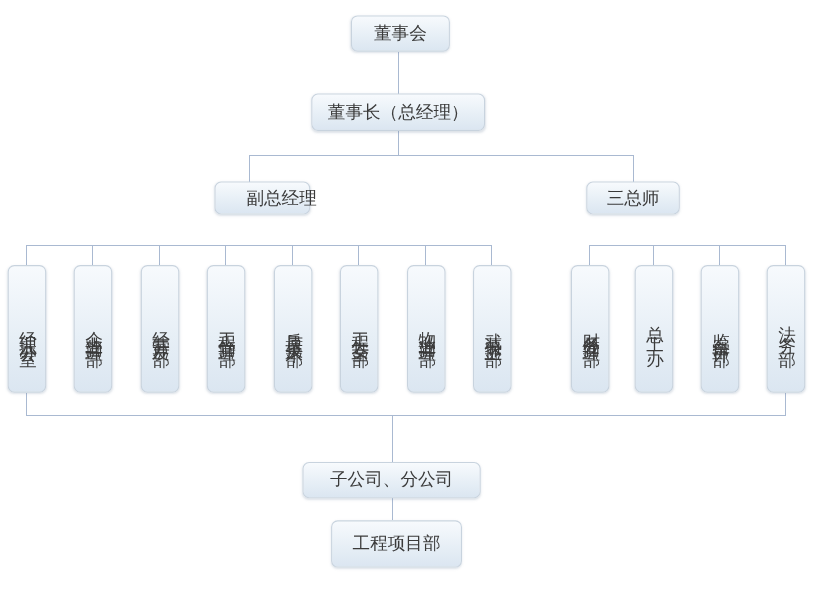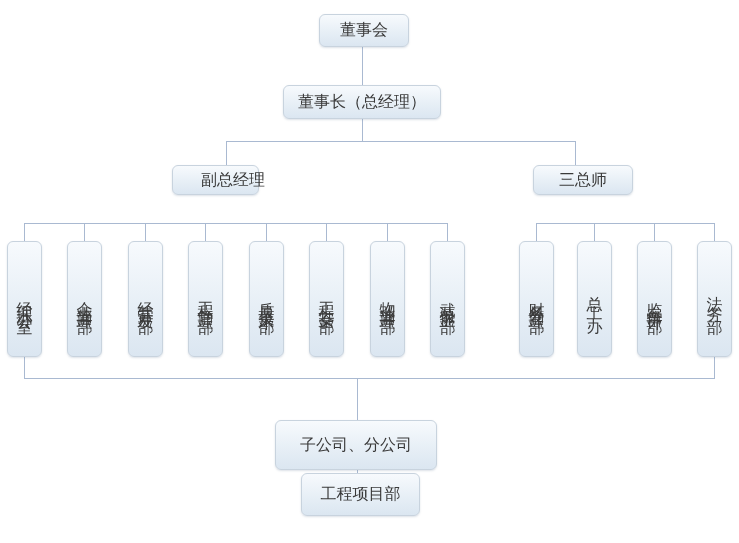--- a/index.html
+++ b/index.html
@@ -78,24 +78,24 @@
   </svg>
 
   <div class="node" style="left:319px; top:14px; width:90px; height:33px;">
     <span>董事会</span>
   </div>
 
   <div class="node" style="left:283px; top:85px; width:158px; height:34px;">
     <span>董事长（总经理）</span>
   </div>
 
-  <div class="node" style="left:172px; top:165px; width:87px; height:30px;padding-left:35px;">
+  <div class="node" style="left:195px; top:165px; width:87px; height:30px;padding-left:35px;">
     <span>副总经理</span>
   </div>
-  <div class="node" style="left:533px; top:165px; width:100px; height:30px;">
+  <div class="node" style="left:533px; top:165px; width:85px; height:30px;">
     <span>三总师</span>
   </div>
 
   <div class="node vnode" style="left:6.5px; top:241px; width:35px; height:116px;">
     <span>经理办公室</span>
   </div>
   <div class="node vnode" style="left:66.5px; top:241px; width:35px; height:116px;">
     <span>企业管理部</span>
   </div>
   <div class="node vnode" style="left:127.5px; top:241px; width:35px; height:116px;">
@@ -123,20 +123,20 @@
   <div class="node vnode spread" style="left:576.5px; top:241px; width:35px; height:116px;">
     <span>总工办</span>
   </div>
   <div class="node vnode" style="left:636.5px; top:241px; width:35px; height:116px;">
     <span>监察审计部</span>
   </div>
   <div class="node vnode spread" style="left:696.5px; top:241px; width:35px; height:116px;">
     <span>法务部</span>
   </div>
 
-  <div class="node" style="left:275px; top:420px; width:162px; height:50px;">
+  <div class="node" style="left:275px; top:420px; width:162px; height:33px;">
     <span>子公司、分公司</span>
   </div>
   <div class="node" style="left:301px; top:473px; width:119px; height:43px;">
     <span>工程项目部</span>
   </div>
 
 </div>
 
 </body></html>

